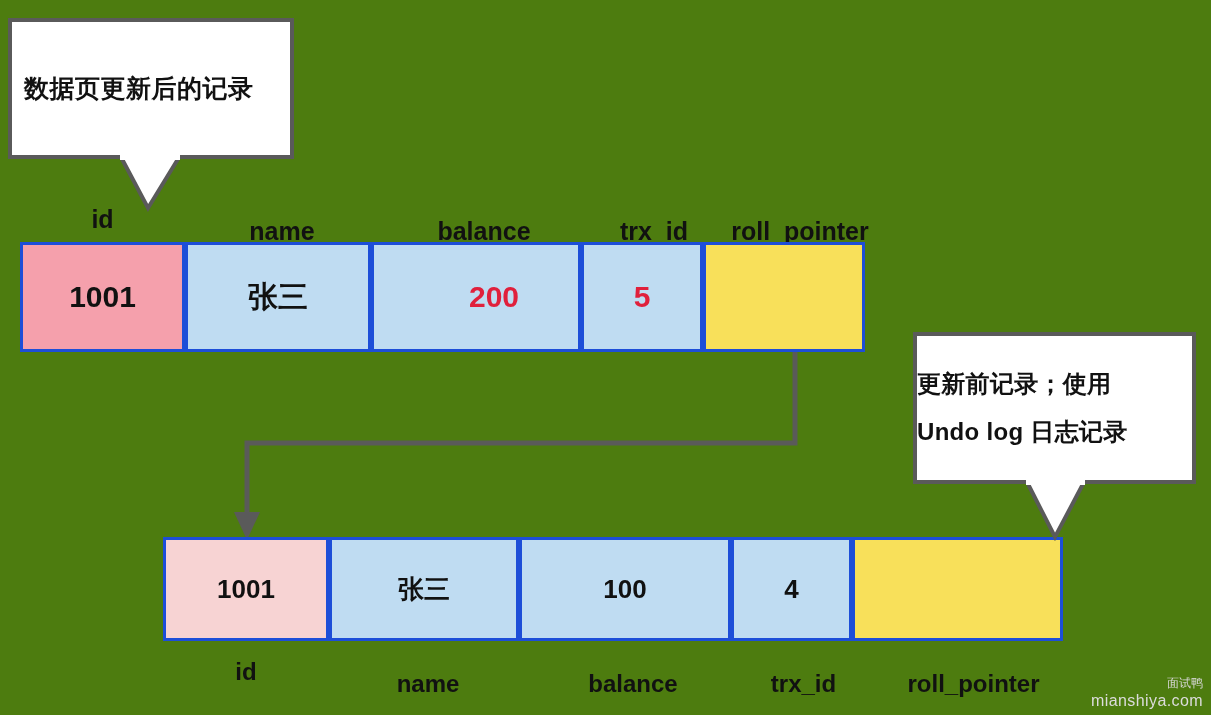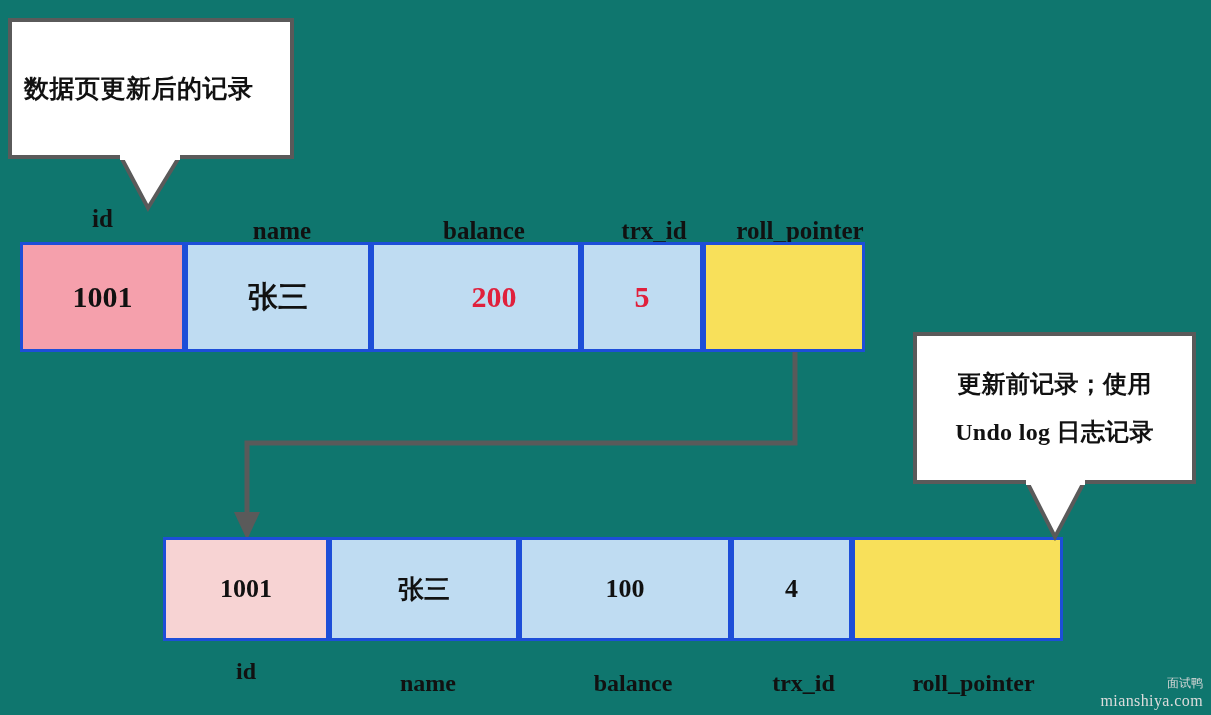--- a/index.html
+++ b/index.html
@@ -4,22 +4,22 @@
 <style>
   html, body {
     margin: 0;
     padding: 0;
     background: #ffffff;
   }
   #canvas {
     position: relative;
     width: 1211px;
     height: 715px;
-    background: #0f766e;
-    font-family: Liberation Serif, serif;
+    background: #4d7c0f;
+    font-family: Liberation Sans, sans-serif;
     overflow: hidden;
   }
 
   
   .callout-box {
     position: absolute;
     box-sizing: border-box;
     background: #ffffff;
     border: 4px solid #5a5a5a;
     display: flex;
@@ -43,21 +43,20 @@
   #callout-top .callout-line {
     font-size: 25px;
     letter-spacing: 0.5px;
   }
 
   #callout-bottom {
     left: 913px;
     top: 332px;
     width: 283px;
     height: 152px;
-    align-items: center;
     gap: 16px;
   }
   #callout-bottom .callout-line {
     font-size: 24px;
     letter-spacing: 0.3px;
   }
 
   .callout-tail {
     position: absolute;
     z-index: 6;

